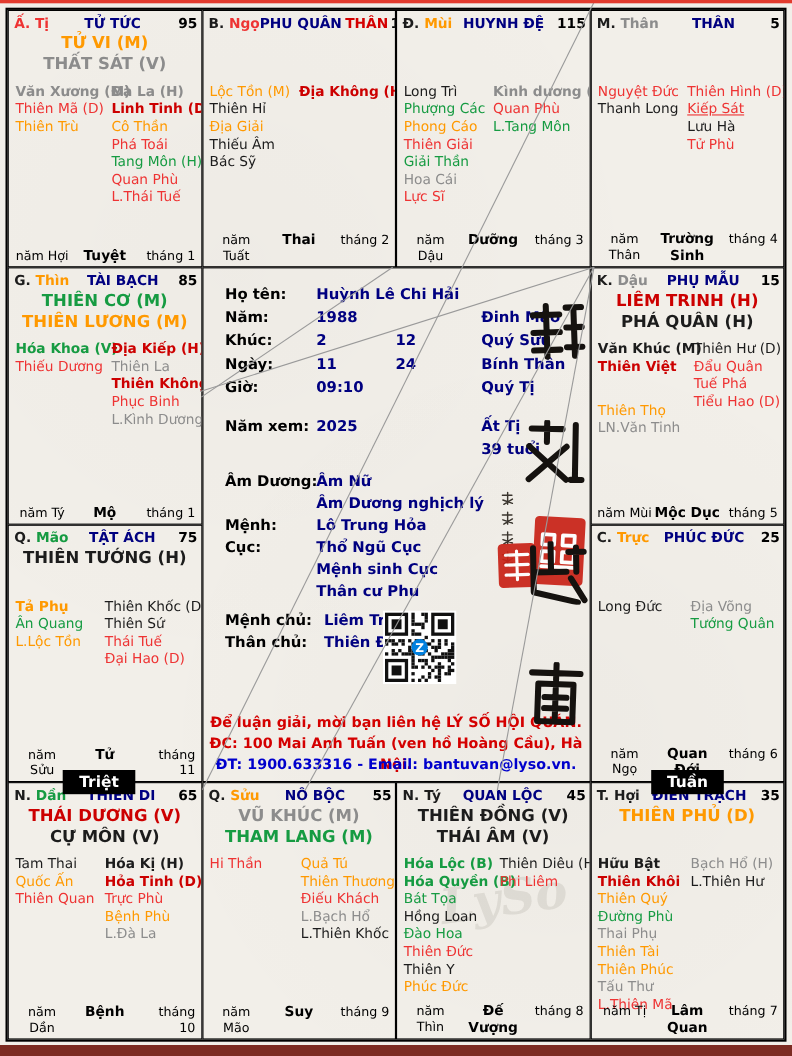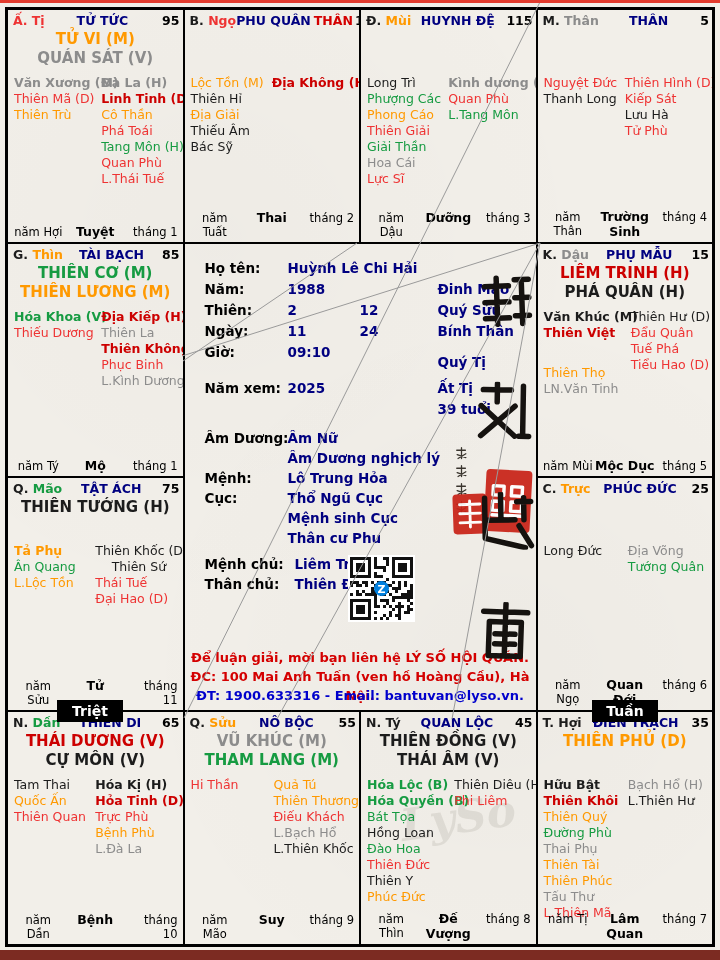--- a/index.html
+++ b/index.html
@@ -57,21 +57,21 @@
   <div class="wm wm2">LySo</div>
   <div class="grid" id="grid">
       <div class="palace">
         <div class="p-head">
           <span class="p-corner"><span style="color: rgb(238, 51, 51);">Ấ.</span>&nbsp;<span style="color: rgb(238, 51, 51);">Tị</span></span>
           <span class="p-name"><span>TỬ TỨC</span></span>
           <span class="p-num">95</span>
         </div>
         <div class="p-main">
           <div class="p-main-line" style="color: rgb(255, 153, 0);">TỬ VI (M)</div>
-          <div class="p-main-line" style="color: rgb(140, 140, 140);">QUÁN SÁT (V)</div>
+          <div class="p-main-line" style="color: rgb(140, 140, 140);">THẤT SÁT (V)</div>
         </div>
         <div class="p-cols">
           <div class="p-col">
             <div class="star" style="color: rgb(140, 140, 140); font-weight: bold;">Văn Xương (M)</div>
             <div class="star" style="color: rgb(238, 51, 51);">Thiên Mã (D)</div>
             <div class="star" style="color: rgb(255, 153, 0);">Thiên Trù</div>
           </div>
           <div class="p-col">
             <div class="star" style="color: rgb(140, 140, 140); font-weight: bold;">Đà La (H)</div>
             <div class="star" style="color: rgb(204, 0, 0); font-weight: bold;">Linh Tinh (D)</div>
@@ -149,21 +149,21 @@
           <span class="p-num">5</span>
         </div>
         <div class="p-main"></div>
         <div class="p-cols">
           <div class="p-col">
             <div class="star" style="color: rgb(238, 51, 51);">Nguyệt Đức</div>
             <div class="star" style="color: rgb(28, 28, 28);">Thanh Long</div>
           </div>
           <div class="p-col">
             <div class="star" style="color: rgb(238, 51, 51);">Thiên Hình (D)</div>
-            <div class="star" style="color: rgb(238, 51, 51);">Kiếp Sát</div>
+            <div class="star" style="color: rgb(238, 51, 51); text-decoration: underline;">Kiếp Sát</div>
             <div class="star" style="color: rgb(28, 28, 28);">Lưu Hà</div>
             <div class="star" style="color: rgb(238, 51, 51);">Tử Phù</div>
           </div>
         </div>
         <div class="p-foot">
           <span class="f-l">năm Thân</span>
           <span class="f-c">Trường Sinh</span>
           <span class="f-r">tháng 4</span>
         </div>
       </div>
@@ -195,31 +195,31 @@
           <span class="f-c">Mộ</span>
           <span class="f-r">tháng 1</span>
         </div>
       </div>
       <div class="center">
         <span class="c-abs c-label" style="left: 20px; top: 16px;">Họ tên:</span>
         <span class="c-abs c-val" style="left: 103px; top: 16px;">Huỳnh Lê Chi Hải</span>
         <span class="c-abs c-label" style="left: 20px; top: 37px;">Năm:</span>
         <span class="c-abs c-val" style="left: 103px; top: 37px;">1988</span>
         <span class="c-abs c-val" style="left: 253px; top: 37px;">Đinh Mão</span>
-        <span class="c-abs c-label" style="left: 20px; top: 58px;">Thiên:</span>
+        <span class="c-abs c-label" style="left: 20px; top: 58px;">Khúc:</span>
         <span class="c-abs c-val" style="left: 103px; top: 58px;">2</span>
         <span class="c-abs c-val" style="left: 175px; top: 58px;">12</span>
         <span class="c-abs c-val" style="left: 253px; top: 58px;">Quý Sửu</span>
         <span class="c-abs c-label" style="left: 20px; top: 79px;">Ngày:</span>
         <span class="c-abs c-val" style="left: 103px; top: 79px;">11</span>
         <span class="c-abs c-val" style="left: 175px; top: 79px;">24</span>
         <span class="c-abs c-val" style="left: 253px; top: 79px;">Bính Thân</span>
         <span class="c-abs c-label" style="left: 20px; top: 100px;">Giờ:</span>
         <span class="c-abs c-val" style="left: 103px; top: 100px;">09:10</span>
-        <span class="c-abs c-val" style="left: 253px; top: 110px;">Quý Tị</span>
+        <span class="c-abs c-val" style="left: 253px; top: 100px;">Quý Tị</span>
         <span class="c-abs c-label" style="left: 20px; top: 136px;">Năm xem:</span>
         <span class="c-abs c-val" style="left: 103px; top: 136px;">2025</span>
         <span class="c-abs c-val" style="left: 253px; top: 136px;">Ất Tị</span>
         <span class="c-abs c-val" style="left: 253px; top: 157px;">39 tuổi</span>
         <span class="c-abs c-label" style="left: 20px; top: 186px;">Âm Dương:</span>
         <span class="c-abs c-val" style="left: 103px; top: 186px;">Âm Nữ</span>
         <span class="c-abs c-val" style="left: 103px; top: 206px;">Âm Dương nghịch lý</span>
         <span class="c-abs c-label" style="left: 20px; top: 226px;">Mệnh:</span>
         <span class="c-abs c-val" style="left: 103px; top: 226px;">Lô Trung Hỏa</span>
         <span class="c-abs c-label" style="left: 20px; top: 246px;">Cục:</span>
@@ -436,21 +436,21 @@
           <div class="p-main-line" style="color: rgb(28, 28, 28);">THIÊN TƯỚNG (H)</div>
         </div>
         <div class="p-cols">
           <div class="p-col">
             <div class="star" style="color: rgb(255, 153, 0); font-weight: bold;">Tả Phụ</div>
             <div class="star" style="color: rgb(22, 155, 66);">Ân Quang</div>
             <div class="star" style="color: rgb(255, 153, 0);">L.Lộc Tồn</div>
           </div>
           <div class="p-col">
             <div class="star" style="color: rgb(28, 28, 28);">Thiên Khốc (D)</div>
-            <div class="star" style="color: rgb(28, 28, 28); text-align: center;">Thiên Sứ</div>
+            <div class="star" style="color: rgb(28, 28, 28);">Thiên Sứ</div>
             <div class="star" style="color: rgb(238, 51, 51);">Thái Tuế</div>
             <div class="star" style="color: rgb(238, 51, 51);">Đại Hao (D)</div>
           </div>
         </div>
         <div class="p-foot">
           <span class="f-l">năm Sửu</span>
           <span class="f-c">Tử</span>
           <span class="f-r">tháng 11</span>
         </div>
       </div>

